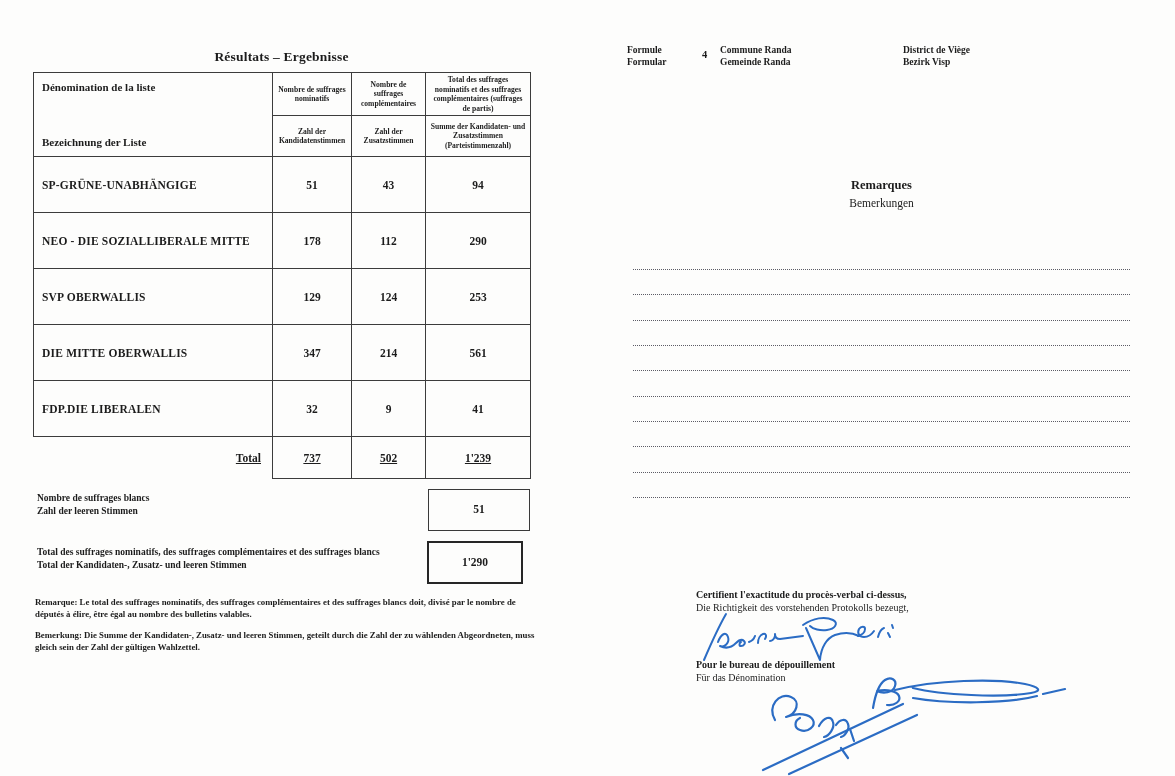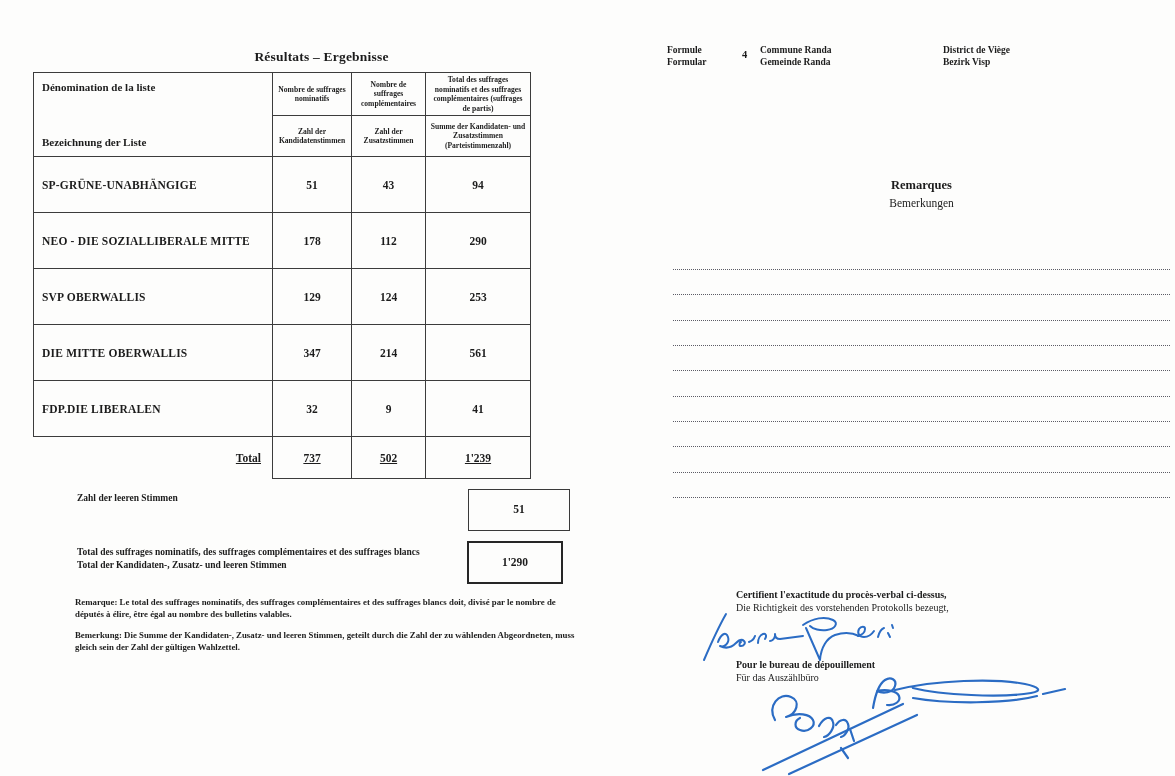--- a/index.html
+++ b/index.html
@@ -4,21 +4,21 @@
 <style>
   * { margin:0; padding:0; box-sizing:border-box; }
   html,body { width:1175px; height:776px; }
   body {
     font-family: "Liberation Serif", "DejaVu Serif", serif;
     background:#ffffff;
     color:#1c1c1c;
     position:relative;
   }
   .page { position:absolute; left:0; top:0; width:1175px; height:776px; background:#fdfdfc; overflow:hidden; }
-  .abs { position:absolute;margin-left:40px; }
+  .abs { position:absolute; }
   .b { font-weight:bold; }
 
   
   .doc-title { left:33px; top:49px; width:497px; text-align:center; font-size:13.5px; font-weight:bold; letter-spacing:.2px; }
 
   table.results { border-collapse:collapse; position:absolute; left:33px; top:72px; table-layout:fixed; }
   table.results td { border:1.5px solid #3c3c3c; vertical-align:middle; }
   td.name-hdr { padding:8px 8px 8px 8px; }
   .name-hdr-inner { display:flex; flex-direction:column; justify-content:space-between; height:100%; }
   .hdr-fr-line { font-size:11px; font-weight:bold; }
@@ -121,20 +121,21 @@
     <tr class="total-row">
       <td class="total-label">Total</td>
       <td class="val">737</td>
       <td class="val">502</td>
       <td class="val">1'239</td>
     </tr>
   </tbody>
     </table>
 
   <div class="abs sum-label" style="top:492px;">
+    <div>Nombre de suffrages blancs</div>
     <div>Zahl der leeren Stimmen</div>
   </div>
   <div class="abs sum-box box-blancs">51</div>
 
   <div class="abs sum-label" style="top:546px; width:390px;">
     <div>Total des suffrages nominatifs, des suffrages complémentaires et des suffrages blancs</div>
     <div>Total der Kandidaten-, Zusatz- und leeren Stimmen</div>
   </div>
   <div class="abs sum-box box-grand">1'290</div>
 
@@ -183,21 +184,21 @@
       <path d="M6,54 C12,40 20,22 28,8"></path>
       <path d="M20,36 c3,-8 8,-11 10,-5 c2,6 -4,11 -8,9 c6,3 12,1 16,-3 c3,-3 6,-4 8,-2 c2,2 0,5 -3,5 c-2,0 -2,-3 0,-4"></path>
       <path d="M51,36 c3,-1 5,-3 6,-6 m3,7 c0,-4 2,-8 5,-9 c3,-1 4,2 2,5 m5,2 c2,0 4,-2 5,-5 l0,-2 c0,3 2,5 5,5 l23,-3"></path>
       <path d="M105,19 c10,-7 22,-9 30,-5 c6,3 2,9 -6,10 c-7,1 -14,-1 -17,-4 m-4,2 l14,32 c1,-13 7,-22 15,-25 c9,-3 18,-2 24,1"></path>
       <path d="M160,30 c4,-1 7,-4 7,-7 c0,-3 -4,-3 -6,0 c-2,4 0,8 5,8 c4,0 8,-3 10,-6 m4,6 c1,-4 3,-8 6,-9 m4,5 l2,4 m2,-12 l1,3"></path>
     </g>
   </svg>
 
   <div class="abs bureau">
     <div class="b">Pour le bureau de dépouillement</div>
-    <div>Für das Auszählbüro</div>
+    <div>Für das Dénomination</div>
   </div>
 
   <svg class="sig" style="left:745px; top:668px;" width="310" height="108" viewBox="0 0 310 108">
     <g stroke="#2b6cc4" stroke-width="2.2">
       <path d="M30,52 c-8,-14 4,-28 16,-23 c10,4 6,17 -5,20 c12,-5 24,-3 27,3 c3,6 -5,13 -13,10 c-6,-2 -6,-9 0,-12"></path>
       <path d="M74,58 c5,-9 12,-11 14,-4 c2,6 -4,14 -9,15 m12,-12 c4,-6 10,-7 12,-1 c2,5 -3,12 -7,13 m9,-8 l4,12"></path>
       <path d="M128,40 c2,-12 6,-24 12,-28 c6,-4 12,0 10,6 c-2,7 -12,8 -18,5 c10,-2 20,0 22,5 c2,5 -4,10 -12,9"></path>
       <path d="M150,22 c40,-10 100,-12 130,-6 c14,3 18,7 6,9 c-30,5 -90,2 -118,-5 m124,8 c-30,8 -90,8 -124,2 m130,-4 l22,-5"></path>
       <path d="M18,102 L158,36"></path>
       <path d="M44,106 L172,47"></path>

